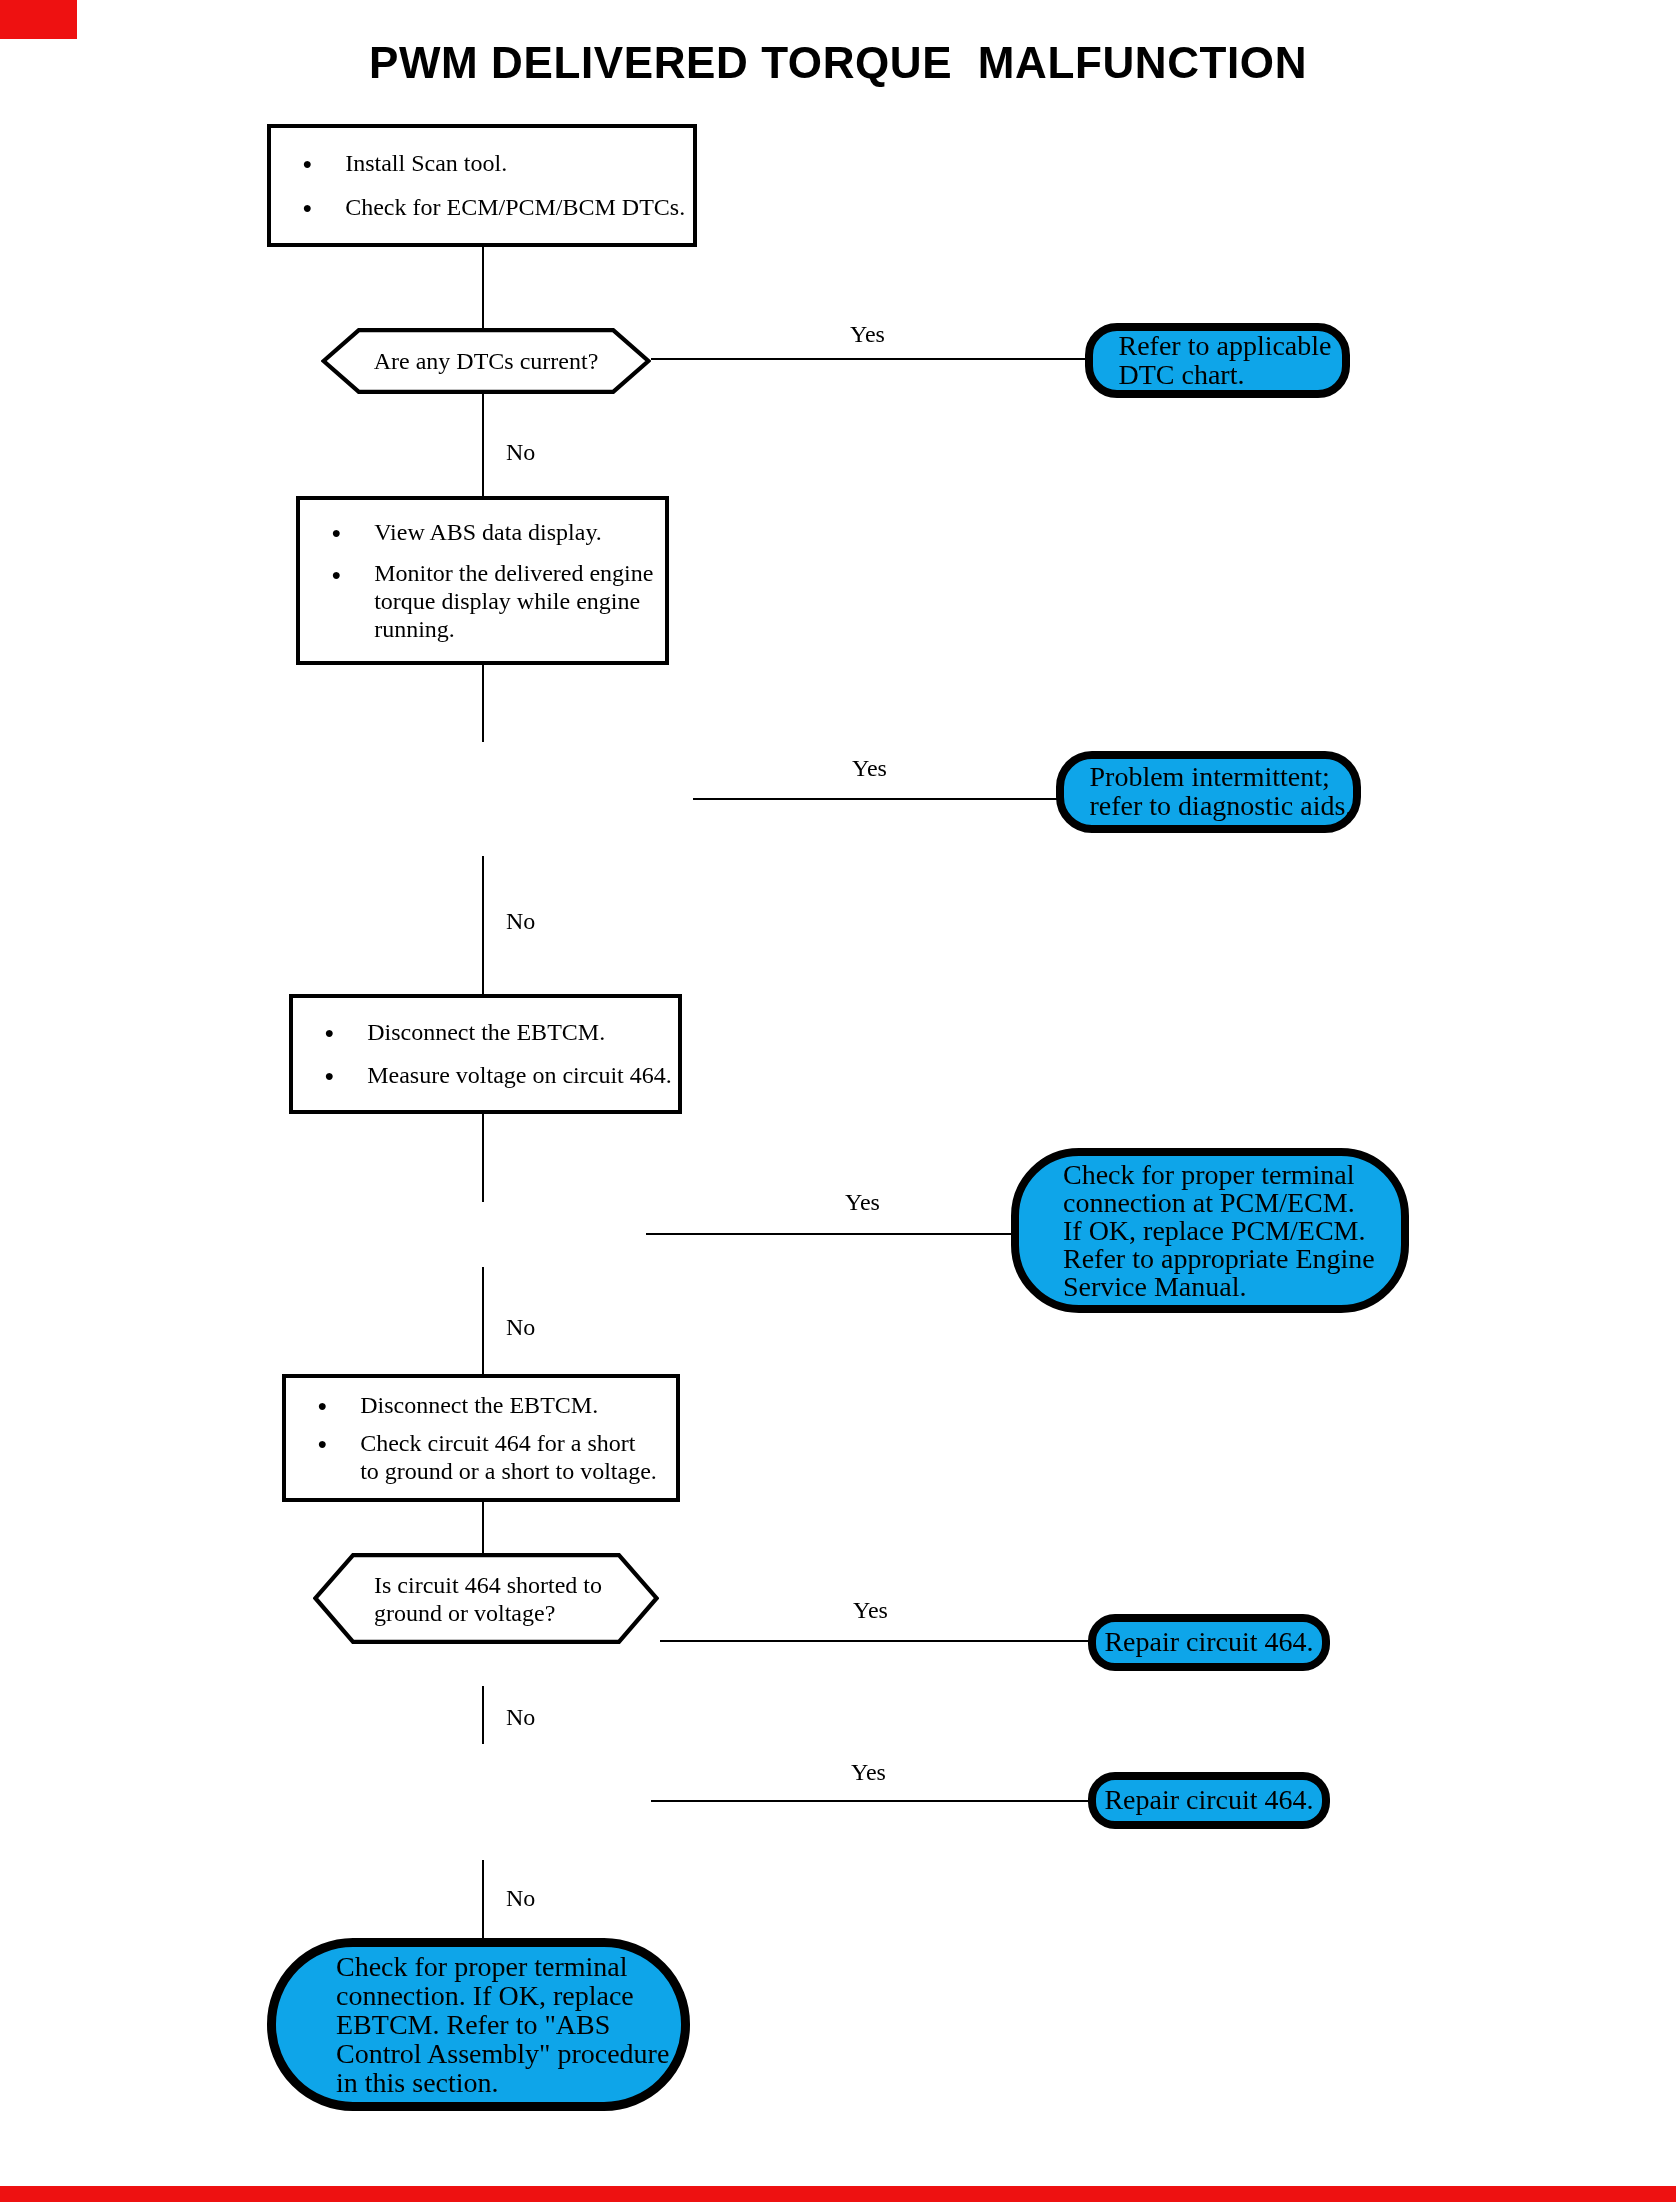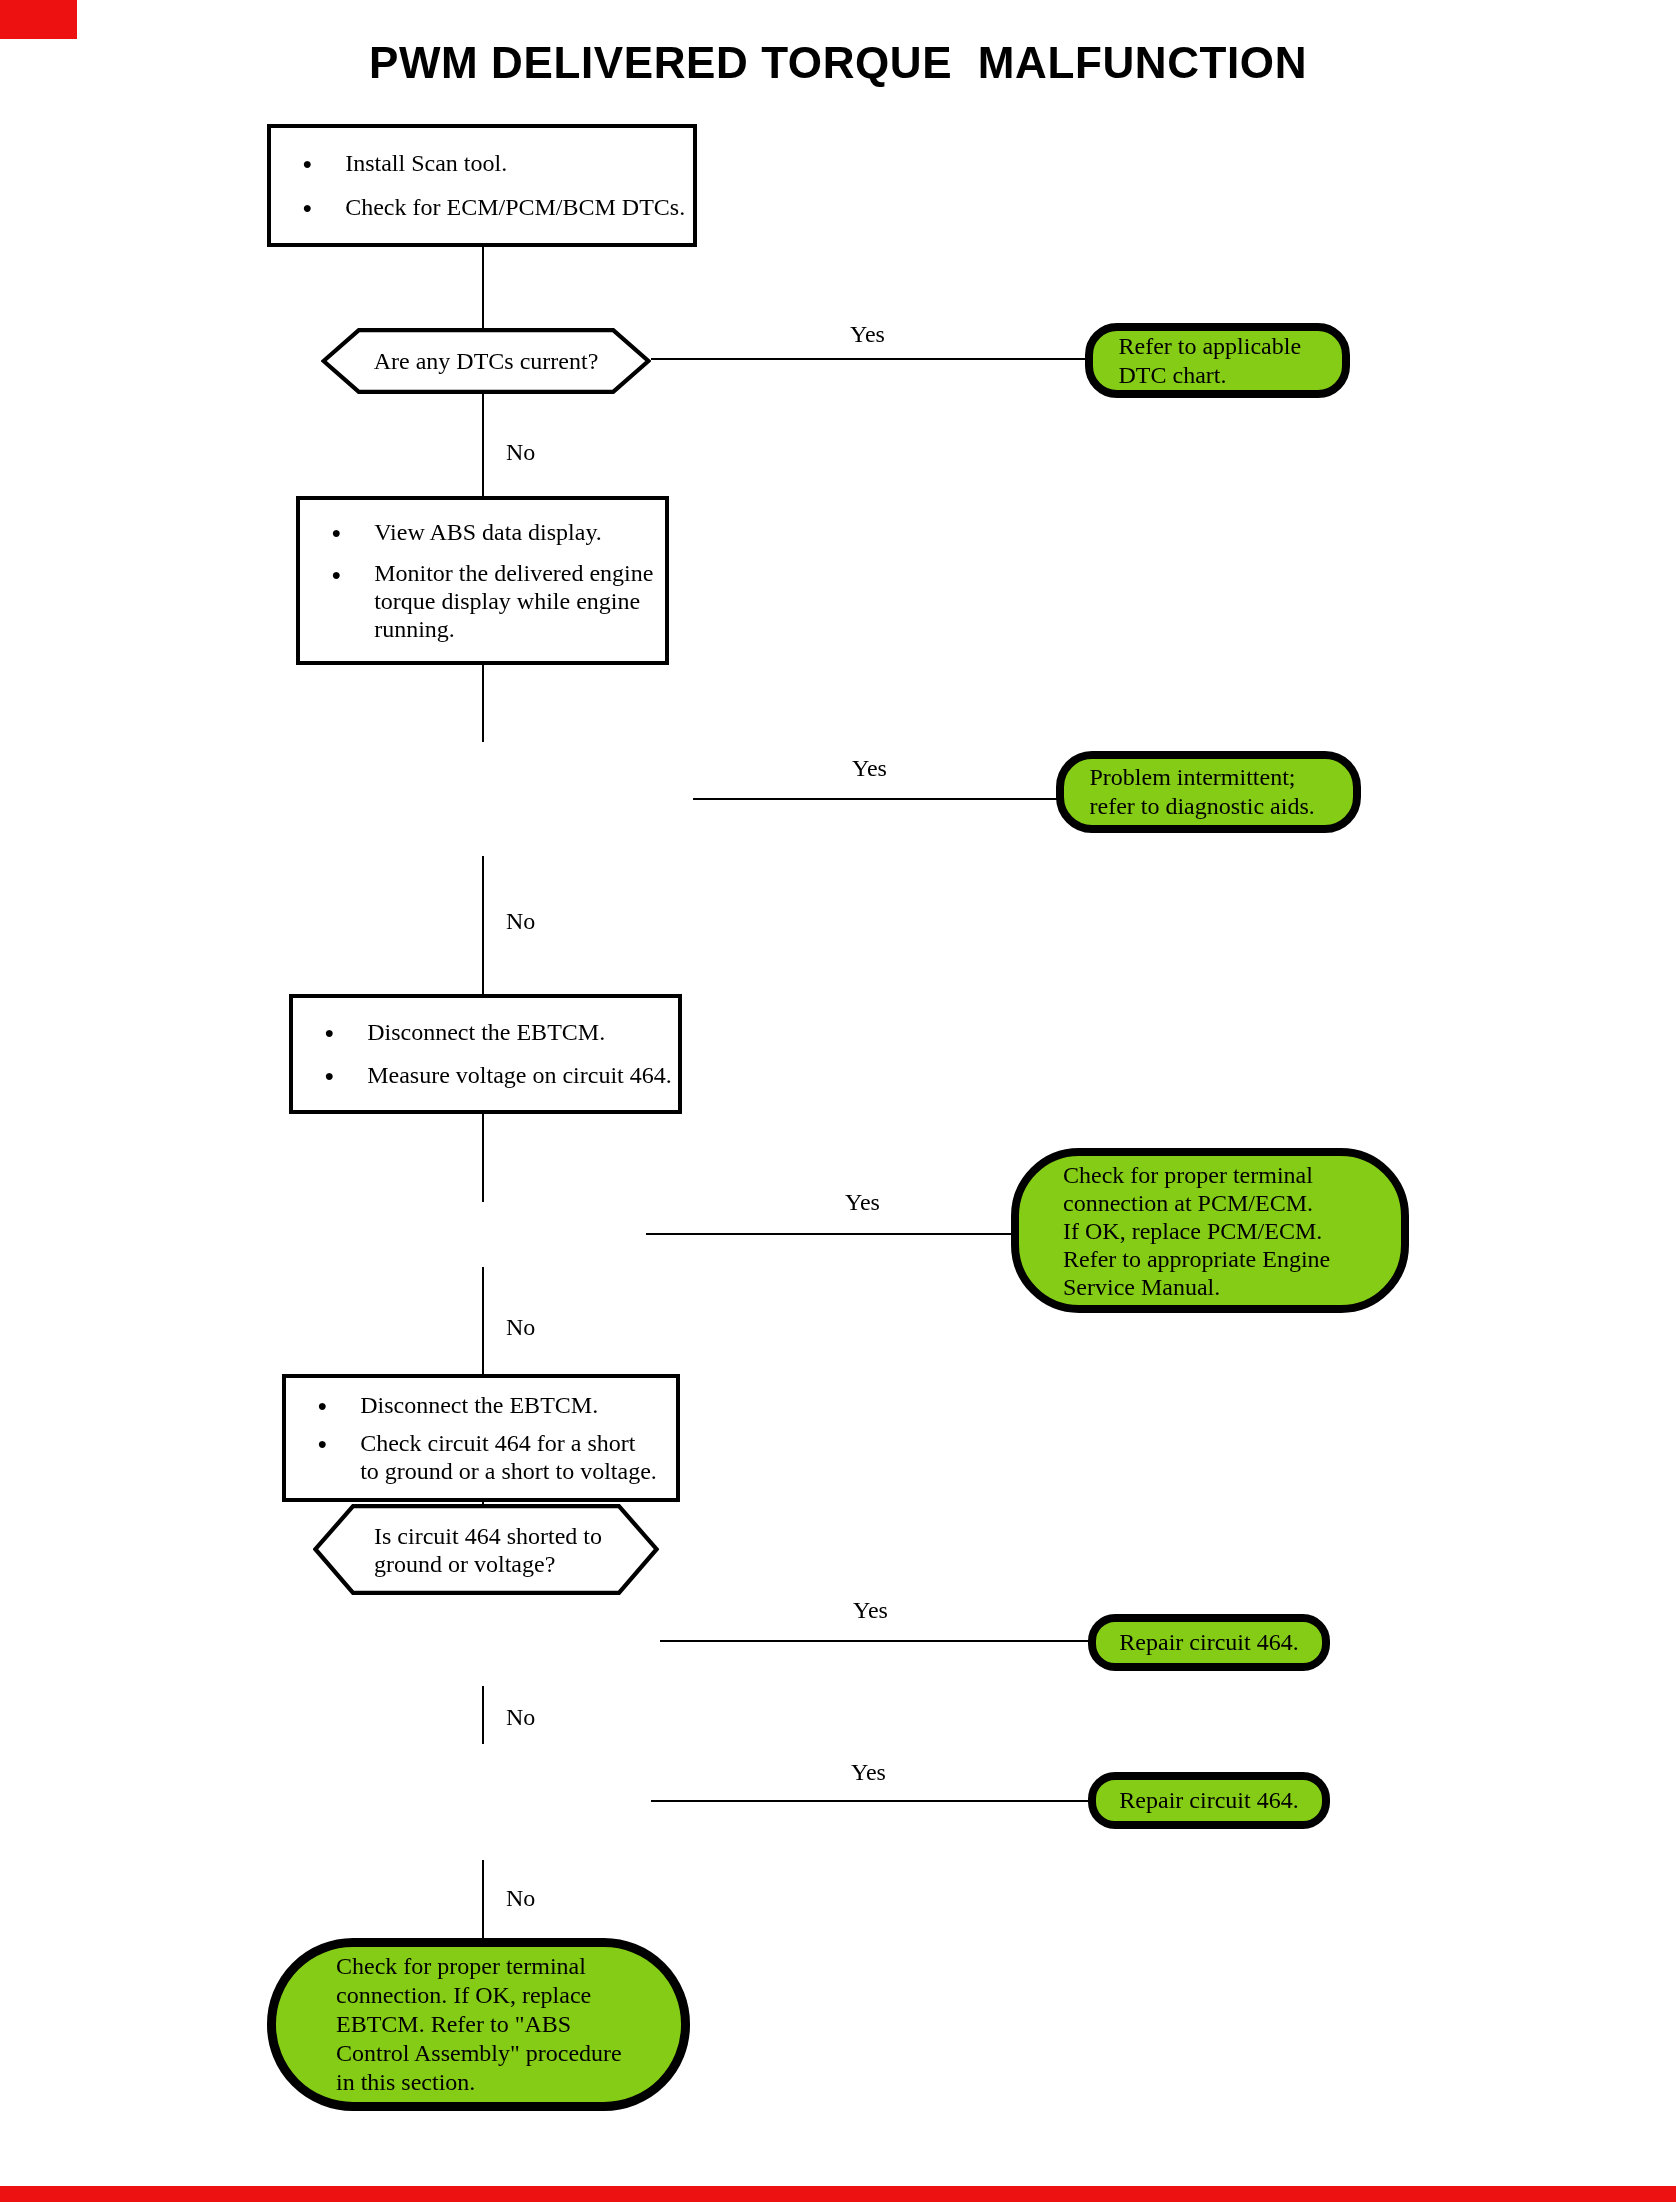--- a/index.html
+++ b/index.html
@@ -14,22 +14,22 @@
   .box{position:absolute;border:4.9px solid #000;background:#fff;box-sizing:border-box;
        display:flex;flex-direction:column;justify-content:space-evenly;padding:4.9px 6px;}
   .bullet-row{display:flex;align-items:flex-start;padding-left:25.5px;gap:33px;}
   .bullet{font-size:16px;line-height:28px;margin-top:1.2px;}
   .btxt{font-size:24px;line-height:28px;white-space:pre-line;}
   .hex{position:absolute;}
   .hex svg{position:absolute;left:0;top:0;}
   .hex .hextxt{position:absolute;inset:0;display:flex;align-items:center;
                font-size:24px;line-height:28px;white-space:pre-line;}
   .hex .center{justify-content:center;text-align:center;}
-  .stadium{position:absolute;border:8px solid #000;background:#84cc16;box-sizing:border-box;
-           display:flex;align-items:center;font-size:24px;line-height:28.6px;white-space:pre-line;}
+  .stadium{position:absolute;border:8px solid #000;background:#0ea5e9;box-sizing:border-box;
+           display:flex;align-items:center;font-size:28px;line-height:28.6px;white-space:pre-line;}
   .artifact{position:absolute;}
 </style>
 </head>
 <body>
 
 <div class="canvas">
 
   <div class="artifact" style="left: 0px; top: 0px; width: 77px; height: 39px; background-color: rgb(238, 17, 17);"></div>
   <div class="artifact" style="left: 0px; top: 2186px; width: 1676px; height: 16px; background-color: rgb(238, 17, 17);"></div>
 
@@ -123,21 +123,21 @@
       <span class="bullet">●</span>
       <span class="btxt">Disconnect the EBTCM.</span>
     </div>
     <div class="bullet-row">
       <span class="bullet">●</span>
       <span class="btxt">Check circuit 464 for a short
 to ground or a short to voltage.</span>
     </div>
   </div>
 
-  <div class="hex" style="left:313px;top:1503px;width:346px;height:93px;">
+  <div class="hex" style="left:313px;top:1552px;width:346px;height:93px;">
     <svg width="346" height="93" viewBox="0 0 570 153">
       <polygon points="4,76 66,5 504,5 566,76 504,148 66,148" fill="#ffffff" stroke="#000000" stroke-width="7"></polygon>
     </svg>
     <div class="hextxt" style="padding-left:61px;">Is circuit 464 shorted to
 ground or voltage?</div>
   </div>
 
   <div class="stadium" style="left:1088px;top:1614px;width:242px;height:57px;border-radius:27px;justify-content:center;">Repair circuit 464.</div>
 
 

